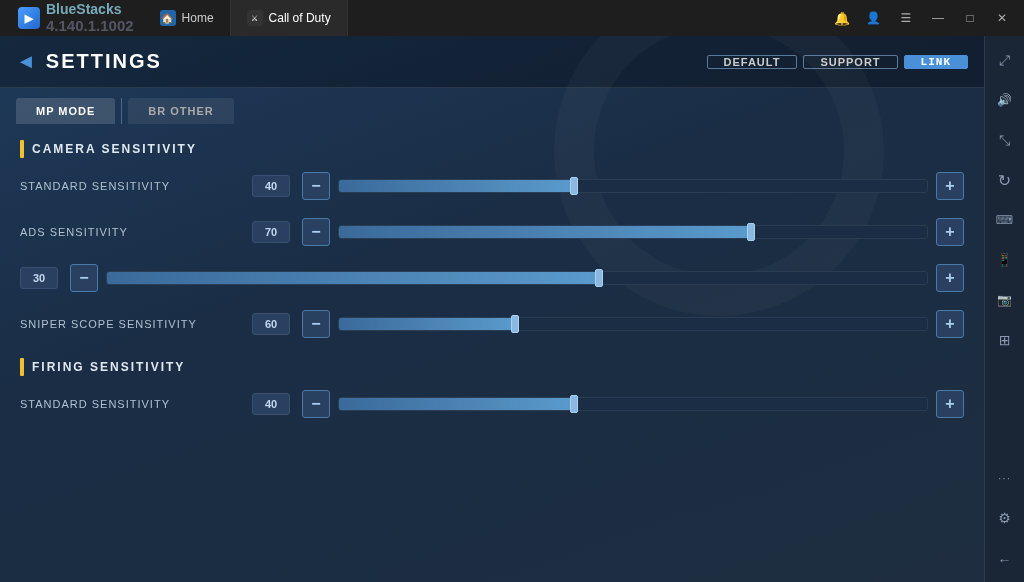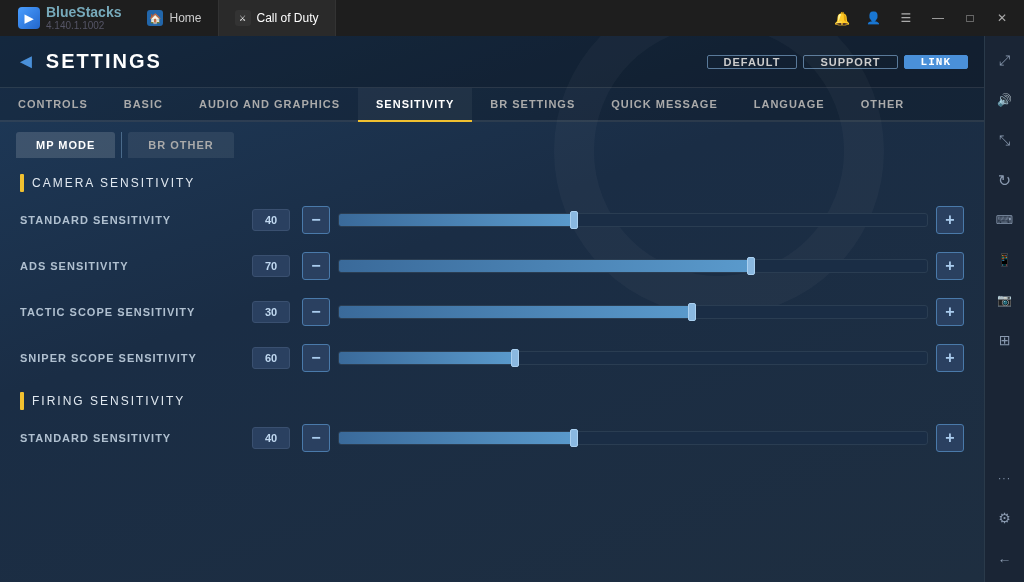--- a/index.html
+++ b/index.html
@@ -264,35 +264,35 @@
     }
     .section-bar {
       width: 4px;
       height: 18px;
       background: #f0c030;
       border-radius: 1px;
     }
     .section-title {
       color: #e0e8f0;
       font-size: 12px;
-      font-weight: normal;
+      font-weight: bold;
       letter-spacing: 2px;
     }
 
     
     .slider-row {
       display: flex;
       align-items: center;
       margin-bottom: 18px;
       gap: 12px;
     }
     .slider-label {
       color: #b0c0d0;
       font-size: 11px;
-      font-weight: bold;
+      font-weight: normal;
       letter-spacing: 1px;
       width: 220px;
       flex-shrink: 0;
     }
     .slider-value {
       background: #2a4060;
       color: #c0d8f0;
       font-size: 11px;
       font-weight: bold;
       padding: 4px 10px;
@@ -357,21 +357,21 @@
   </style>
 </head>
 <body>
 
 <div class="title-bar">
   <div class="title-bar-left">
     <div class="bs-logo">
       <div class="bs-logo-icon">▶</div>
       <div class="bs-logo-text">
         <div style="font-size:14px;color:#7ab;font-weight:bold;">BlueStacks</div>
-        <div style="font-size:10px;color:#556;">4.140.1.1002</div>
+        <div style="font-size:15px;color:#556;font-weight:bold;">4.140.1.1002</div>
       </div>
     </div>
     <div class="title-tab">
       <div class="tab-icon" style="background:#2266aa;">🏠</div>
       <span>Home</span>
     </div>
     <div class="title-tab active">
       <div class="tab-icon" style="background:#333;font-size:8px;">⚔</div>
       <span>Call of Duty</span>
     </div>
@@ -395,30 +395,20 @@
         <div class="settings-back-icon">◄</div>
         <div class="settings-label">SETTINGS</div>
       </div>
       <div class="header-buttons">
         <button class="header-btn">DEFAULT</button>
         <button class="header-btn">SUPPORT</button>
         <button class="header-btn active">LINK</button>
       </div>
     </div>
 
-    <div class="nav-tabs">
-      <button class="nav-tab">CONTROLS</button>
-      <button class="nav-tab">BASIC</button>
-      <button class="nav-tab">AUDIO AND GRAPHICS</button>
-      <button class="nav-tab active">SENSITIVITY</button>
-      <button class="nav-tab">BR SETTINGS</button>
-      <button class="nav-tab">QUICK MESSAGE</button>
-      <button class="nav-tab">LANGUAGE</button>
-      <button class="nav-tab">OTHER</button>
-    </div>
 
     <div class="mode-tabs">
       <button class="mode-tab active">MP MODE</button>
       <div class="mode-tab-separator"></div>
       <button class="mode-tab">BR OTHER</button>
     </div>
 
     <div class="scroll-content">
 
       <div class="section-group">
@@ -447,21 +437,20 @@
             <button class="slider-btn">−</button>
             <div class="slider-track">
               <div class="slider-fill" style="width:70%;"></div>
               <div class="slider-thumb" style="left:70%;"></div>
             </div>
             <button class="slider-btn">+</button>
           </div>
         </div>
 
         <div class="slider-row">
-          <div class="slider-label">TACTIC SCOPE SENSITIVITY</div>
           <div class="slider-value">30</div>
           <div class="slider-controls">
             <button class="slider-btn">−</button>
             <div class="slider-track">
               <div class="slider-fill" style="width:60%;"></div>
               <div class="slider-thumb" style="left:60%;"></div>
             </div>
             <button class="slider-btn">+</button>
           </div>
         </div>

